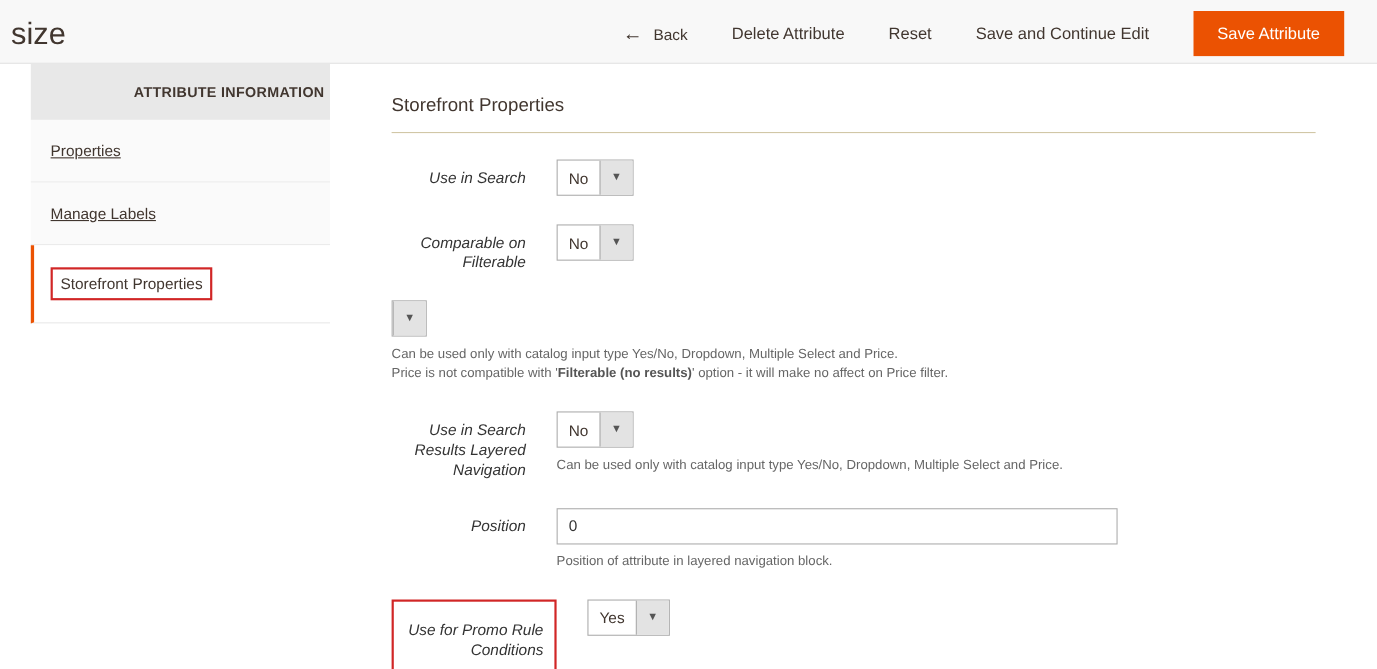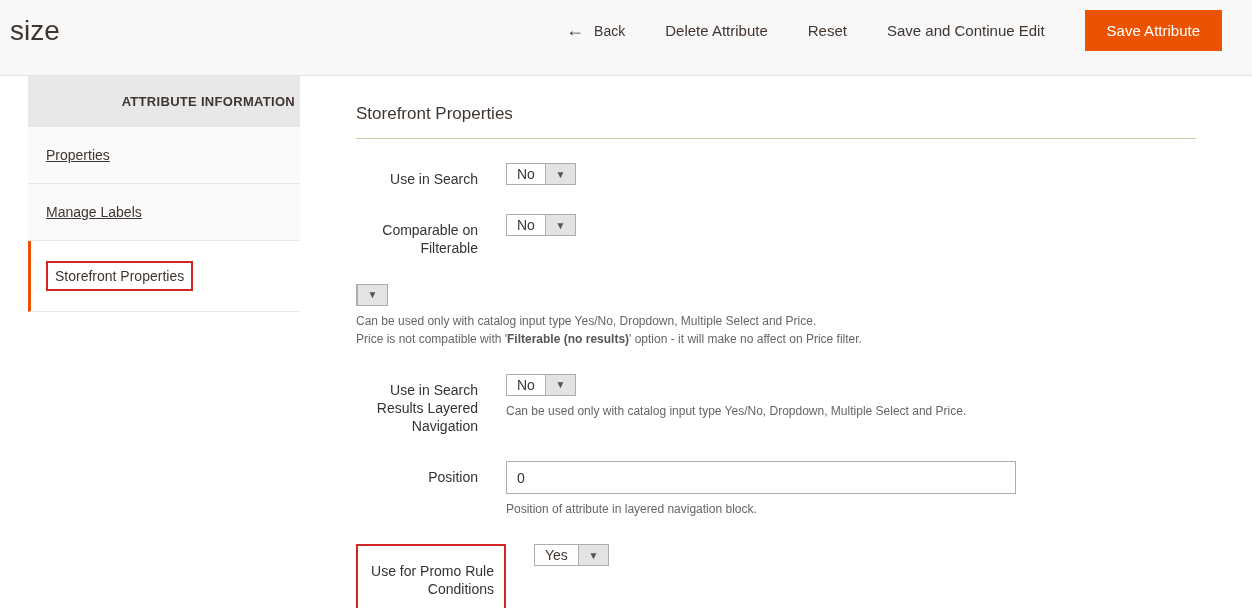--- a/index.html
+++ b/index.html
@@ -6,21 +6,21 @@
   body {
     font-family: 'Helvetica Neue', Helvetica, Arial, sans-serif;
     font-size: 14px;
     color: #41362f;
     background: #fff;
   }
   .header {
     display: flex;
     align-items: center;
     justify-content: space-between;
-    padding: 10px 30px 24px 10px;
+    padding: 10px 30px 6px 10px;
     background: #f8f8f8;
     border-bottom: 1px solid #e3e3e3;
   }
   .page-title {
     font-size: 28px;
     font-weight: 400;
     color: #41362f;
     padding-left: 0;
   }
   .header-actions {
@@ -108,30 +108,31 @@
     margin-bottom: 26px;
   }
   .field-label {
     width: 150px;
     text-align: right;
     padding-right: 28px;
     padding-top: 7px;
     color: #333;
     font-size: 14px;
     line-height: 1.3;
+    font-style: italic;
   }
   .field-control {
     flex: 1;
     max-width: 520px;
   }
   .select-wrap {
     display: inline-flex;
     border: 1px solid #adadad;
     background: #fff;
-    height: 22px;
+    height: 33px;
     align-items: stretch;
   }
   .select-value {
     padding: 7px 10px;
     min-width: 30px;
     display: flex;
     align-items: center;
   }
   .select-value.wide { min-width: 160px; }
   .select-caret {

